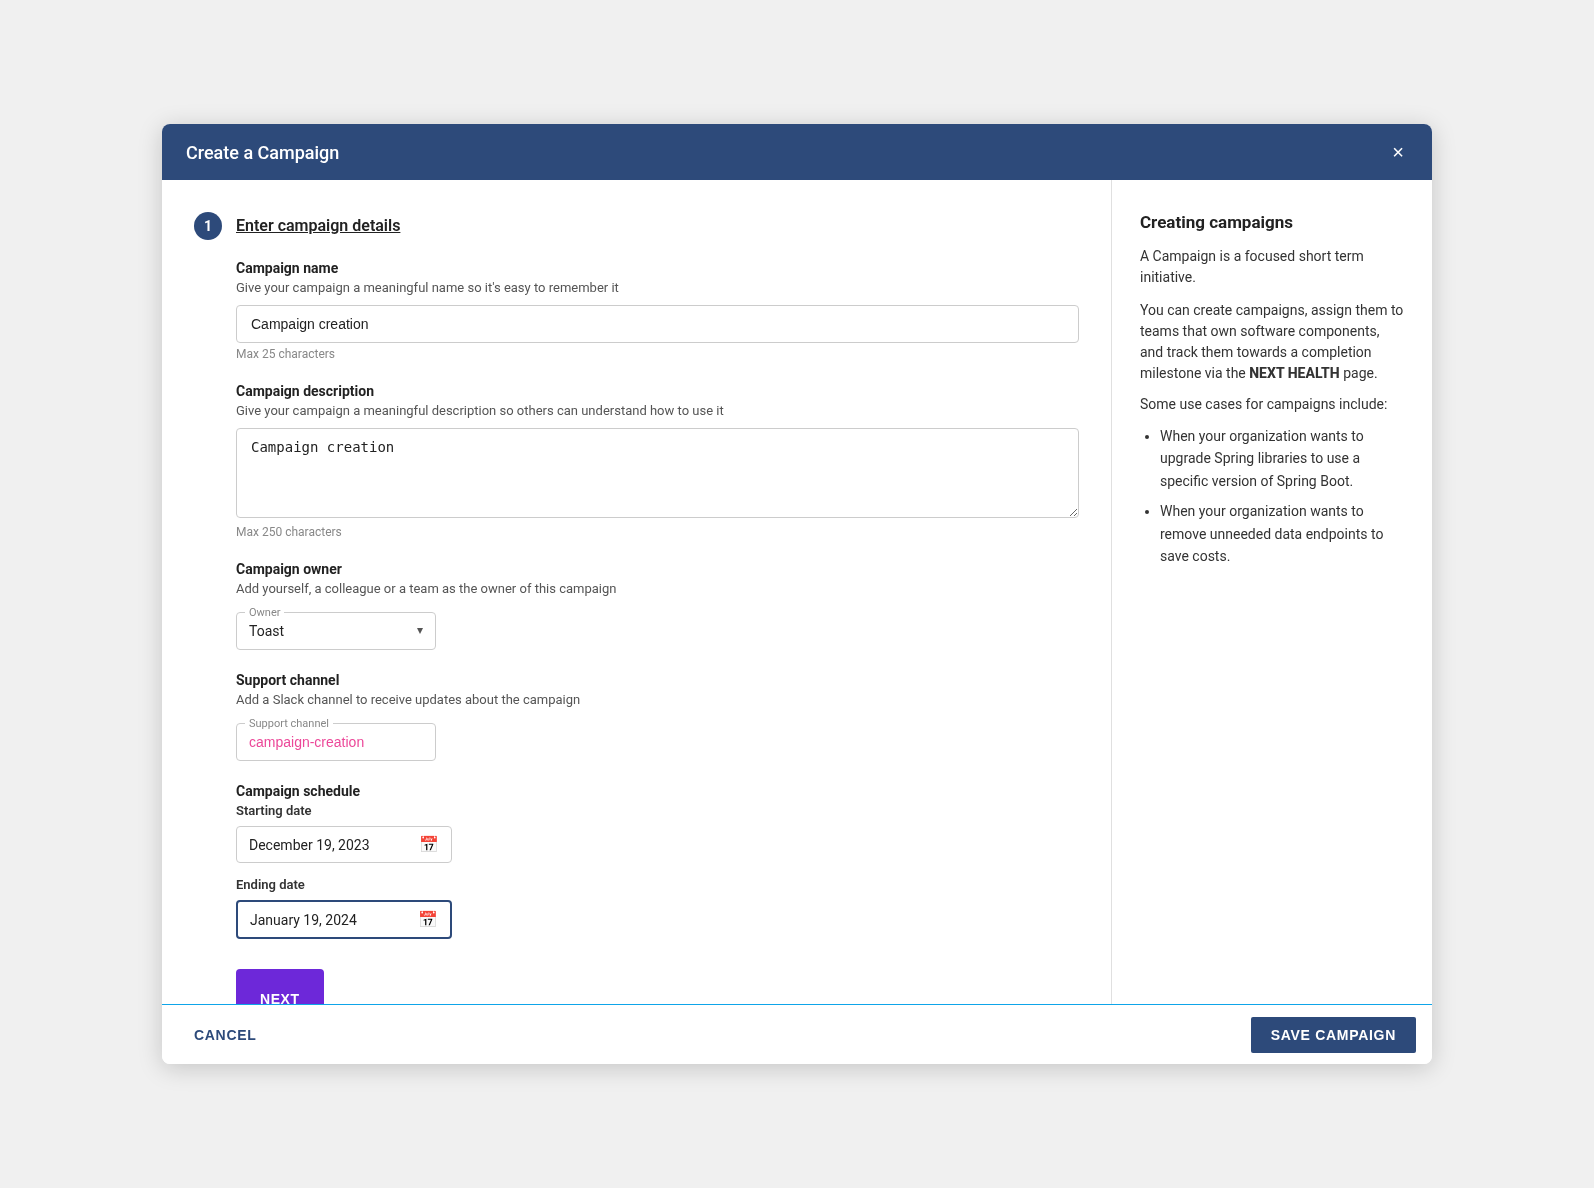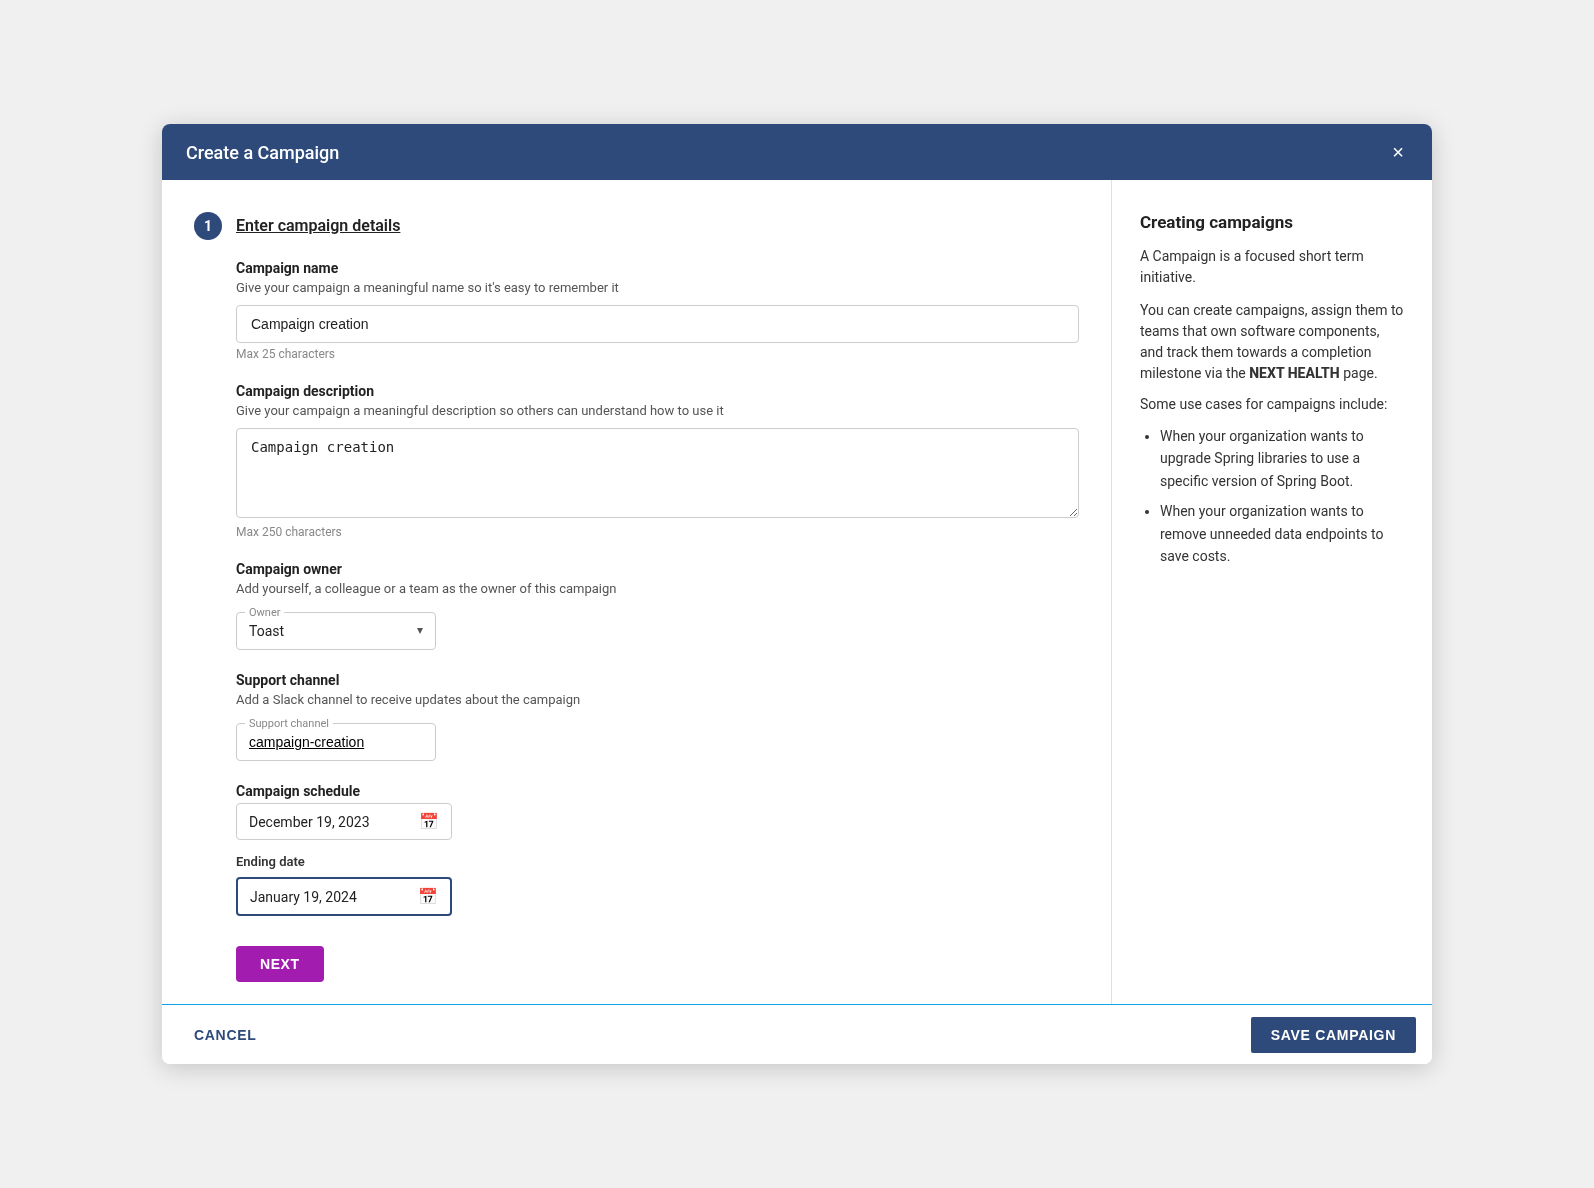--- a/index.html
+++ b/index.html
@@ -210,25 +210,24 @@
     .support-legend {
       font-size: 11px;
       color: #888;
       padding: 0 4px;
       margin-left: -4px;
     }
     .support-input {
       border: none;
       outline: none;
       font-size: 14px;
-      color: #000000;
+      color: #ec4899;
       width: 100%;
       padding: 0;
       background: transparent;
-      text-decoration: underline;
     }
 
     
     .date-row {
       display: flex;
       align-items: center;
       border: 1px solid #ccc;
       border-radius: 4px;
       padding: 8px 12px;
       width: 216px;
@@ -249,25 +248,25 @@
     }
     .date-label {
       font-size: 13px;
       font-weight: 600;
       color: #333;
       margin-bottom: 8px;
     }
 
     
     .next-btn {
-      background: #a21caf;
+      background: #6d28d9;
       color: #fff;
       border: none;
       border-radius: 4px;
-      padding: 10px 24px;
+      padding: 22px 24px;
       font-size: 14px;
       font-weight: 700;
       cursor: pointer;
       letter-spacing: 0.04em;
       margin-top: 8px;
     }
 
     
     .sidebar-title {
       font-size: 17px;
@@ -363,20 +362,21 @@
           <fieldset class="support-fieldset">
             <legend class="support-legend">Support channel</legend>
             <input class="support-input" type="text" value="campaign-creation" style="">
           </fieldset>
         </div>
 
         
         <div class="form-section">
           <div class="form-section-title">Campaign schedule</div>
 
+          <div class="date-label">Starting date</div>
           <div class="date-row">
             <span class="date-value">December 19, 2023</span>
             <span class="calendar-icon">📅</span>
           </div>
 
           <div class="date-label">Ending date</div>
           <div class="date-row active-border">
             <span class="date-value">January 19, 2024</span>
             <span class="calendar-icon">📅</span>
           </div>

